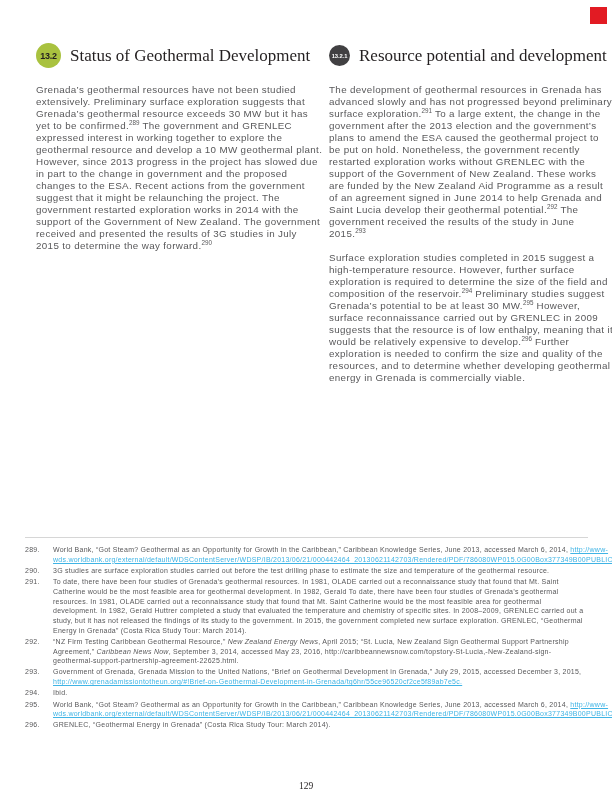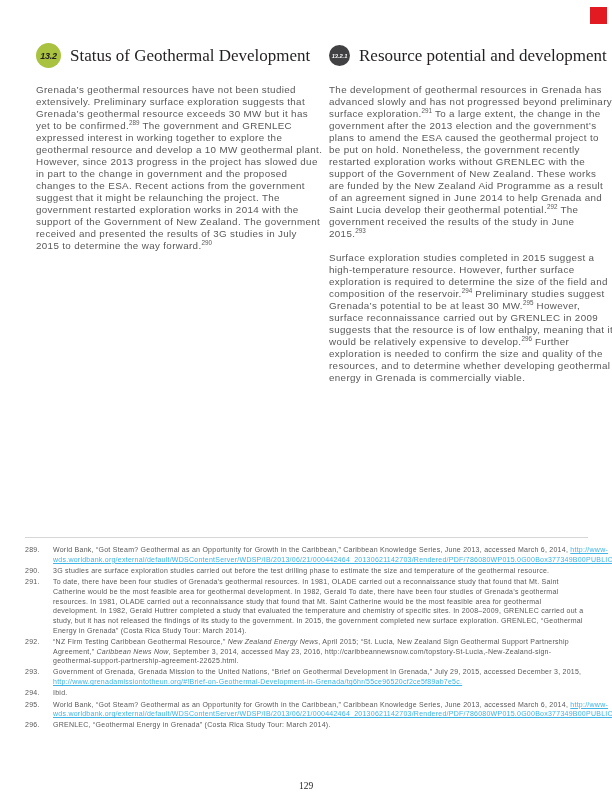--- a/index.html
+++ b/index.html
@@ -13,21 +13,21 @@
   .corner-tab{
     position:absolute;left:590px;top:7px;width:17px;height:17px;
     background:var(--corner-red,#e21b23);
   }
   .section-header{position:absolute;display:flex;align-items:center;}
   .sh-1{left:36px;top:43px;}
   .sh-2{left:329px;top:45px;align-items:center;}
   .badge{
     border-radius:50%;
     display:flex;align-items:center;justify-content:center;
-    font-weight:bold;flex:0 0 auto;font-style:italic;
+    font-weight:bold;flex:0 0 auto;
   }
   .badge-green{
     width:25px;height:25px;background:var(--badge-green,#a9c23f);
     color:var(--heading-color,#231f20);font-size:9px;letter-spacing:-0.2px;
   }
   .badge-dark{
     width:21px;height:21px;background:var(--badge-dark,#414042);
     color:#ffffff;font-size:5.8px;letter-spacing:-0.1px;
   }
   .section-title{

